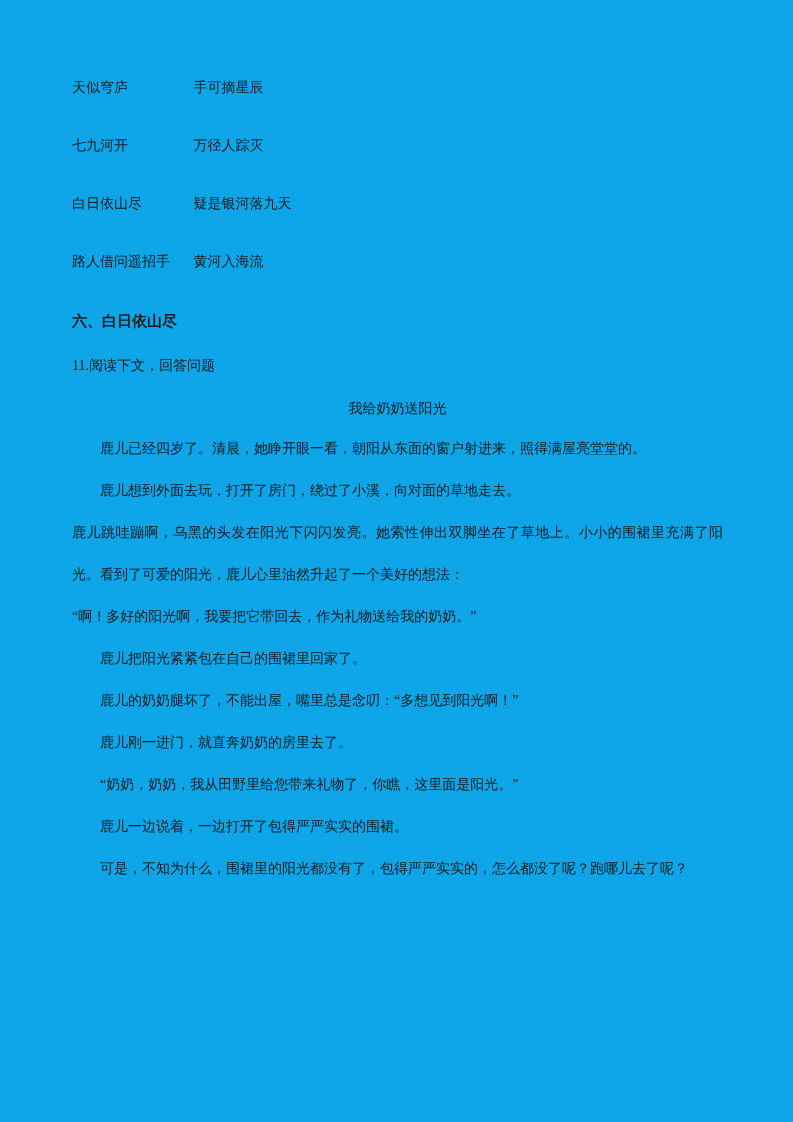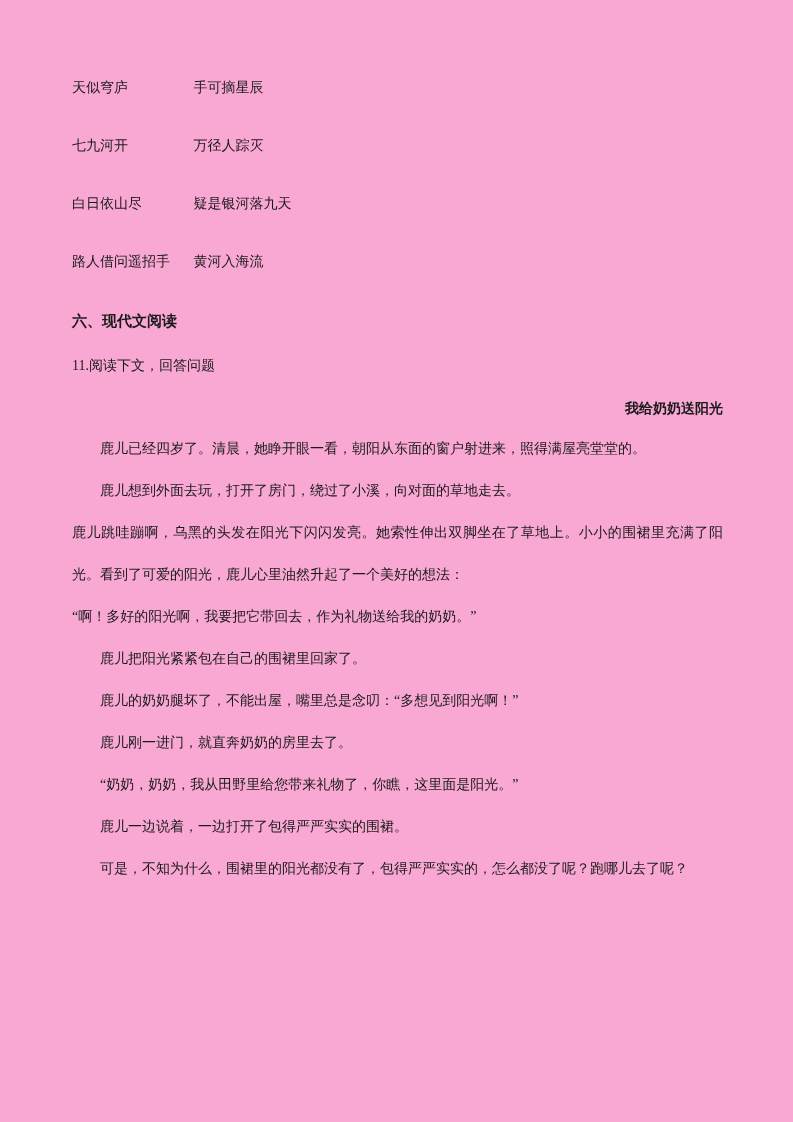--- a/index.html
+++ b/index.html
@@ -1,21 +1,21 @@
 <!DOCTYPE html>
 <html><head>
 <meta charset="utf-8">
 <style>
   * { box-sizing: border-box; }
   html, body { margin: 0; padding: 0; background: #e8e8e8; }
   .page {
     width: 793px;
     height: 1122px;
     margin: 0 auto;
-    background: #f9a8d4;
+    background: #0ea5e9;
     color: #1a1a1a;
     font-family: "Liberation Serif", "DejaVu Serif", serif;
     font-size: 14px;
     padding: 80px 70px 0 72px;
     overflow: hidden;
   }
 
   
   .match-section { margin: 0; }
   .match-row { line-height: 15px; margin-bottom: 43px; white-space: nowrap; }
@@ -33,23 +33,23 @@
     line-height: 18px;
   }
   .question-prompt {
     margin: 27px 0 16px 0;
     line-height: 18px;
   }
 
   
   .passage-title {
     margin: 24px 0 0 0;
-    text-align: right;
+    text-align: center;
     font-size: 14px;
-    font-weight: bold;
+    font-weight: normal;
     line-height: 20px;
   }
   .passage { margin-top: 9px; }
   .passage p {
     margin: 0;
     line-height: 42px;
     text-align: justify;
   }
   .passage p.ind { text-indent: 2em; }
 </style>
@@ -70,21 +70,21 @@
     <div class="match-row">
       <span class="match-left">白日依山尽</span>
       <span class="match-right">疑是银河落九天</span>
     </div>
     <div class="match-row">
       <span class="match-left">路人借问遥招手</span>
       <span class="match-right">黄河入海流</span>
     </div>
   </div>
 
-  <h2 class="section-header">六、现代文阅读</h2>
+  <h2 class="section-header">六、白日依山尽</h2>
 
   <p class="question-prompt">11.阅读下文，回答问题</p>
 
   <h3 class="passage-title">我给奶奶送阳光</h3>
 
   <div class="passage">
     <p class="ind">鹿儿已经四岁了。清晨，她睁开眼一看，朝阳从东面的窗户射进来，照得满屋亮堂堂的。</p>
     <p class="ind">鹿儿想到外面去玩，打开了房门，绕过了小溪，向对面的草地走去。</p>
     <p>鹿儿跳哇蹦啊，乌黑的头发在阳光下闪闪发亮。她索性伸出双脚坐在了草地上。小小的围裙里充满了阳光。看到了可爱的阳光，鹿儿心里油然升起了一个美好的想法：</p>
     <p>“啊！多好的阳光啊，我要把它带回去，作为礼物送给我的奶奶。”</p>

